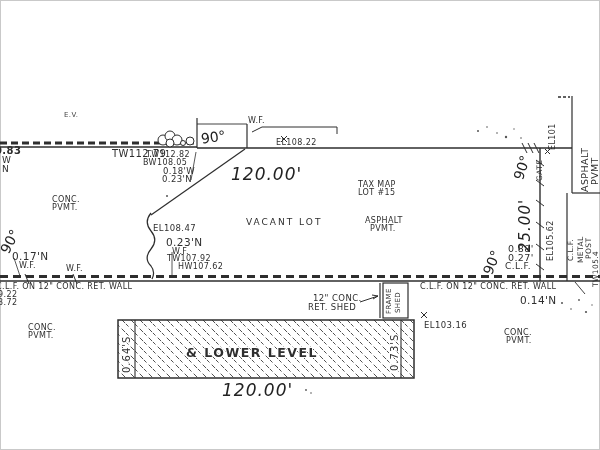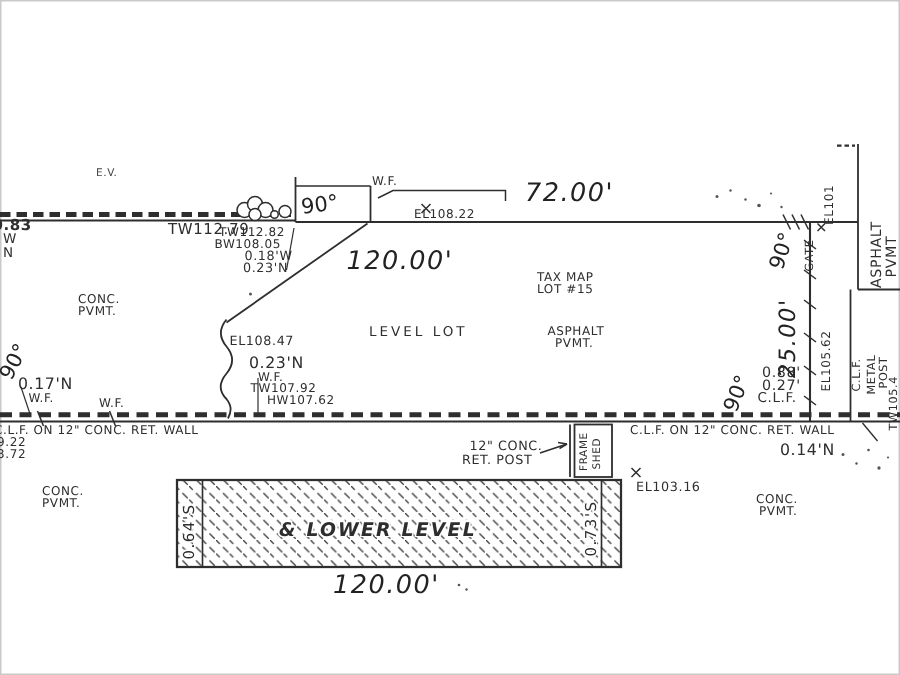--- a/index.html
+++ b/index.html
@@ -134,40 +134,39 @@
 <div class="t" style="left:2px;top:156px;font-size:9px">W</div>
 <div class="t" style="left:2px;top:165px;font-size:9px">N</div>
 <div class="t" style="left:112px;top:148px;font-size:10px">TW112.79</div>
 <div class="t" style="left:146px;top:151px">TW112.82</div>
 <div class="t" style="left:143px;top:159px">BW108.05</div>
 <div class="t" style="left:163px;top:167px;font-size:8.5px">0.18'W</div>
 <div class="t" style="left:162px;top:175px;font-size:8.5px">0.23'N</div>
 <div class="t ang" style="left:201px;top:130px;transform:rotate(-8deg)">90°</div>
 <div class="t" style="left:248px;top:117px">W.F.</div>
 <div class="t" style="left:276px;top:139px">EL108.22</div>
-<div class="t big" style="left:350px;top:120px">72.00'</div>
 <div class="t big" style="left:231px;top:165px">120.00'</div>
 
 <div class="t rot" style="left:549px;top:150px">EL101</div>
 <div class="t rot" style="left:536px;top:181px;font-size:7.5px">GATE</div>
 <div class="t ang" style="left:510px;top:160px;transform:rotate(-72deg)">90°</div>
 <div class="t rot big" style="left:517px;top:252px;font-size:15px">25.00'</div>
 <div class="t rot" style="left:547px;top:261px">EL105.62</div>
 <div class="t rot" style="left:580px;top:192px;font-size:9.5px">ASPHALT</div>
 <div class="t rot" style="left:590px;top:185px;font-size:9.5px">PVMT</div>
 <div class="t rot" style="left:567px;top:261px;font-size:7.5px">C.L.F.</div>
 <div class="t rot" style="left:577px;top:263px;font-size:7.5px">METAL</div>
 <div class="t rot" style="left:585px;top:259px;font-size:7.5px">POST</div>
 <div class="t rot" style="left:592px;top:287px;font-size:7.5px">TW105.4</div>
 <div class="t" style="left:508px;top:244px;font-size:9.5px">0.88'</div>
 <div class="t" style="left:508px;top:253px;font-size:9.5px">0.27'</div>
 <div class="t" style="left:505px;top:262px;font-size:9px">C.L.F.</div>
 <div class="t ang" style="left:480px;top:255px;transform:rotate(-68deg)">90°</div>
 
-<div class="t" style="left:246px;top:218px;font-size:9px;letter-spacing:2px">LEVEL LOT</div>
+<div class="t" style="left:246px;top:218px;font-size:9px;letter-spacing:2px">VACANT LOT</div>
 <div class="t" style="left:358px;top:181px">TAX MAP</div>
 <div class="t" style="left:358px;top:189px">LOT #15</div>
 <div class="t" style="left:365px;top:217px">ASPHALT</div>
 <div class="t" style="left:370px;top:225px">PVMT.</div>
 <div class="t" style="left:52px;top:196px">CONC.</div>
 <div class="t" style="left:52px;top:204px">PVMT.</div>
 <div class="t" style="left:153px;top:224px;font-size:8.5px">EL108.47</div>
 <div class="t" style="left:166px;top:237px;font-size:10.5px">0.23'N</div>
 <div class="t" style="left:172px;top:248px">W.F.</div>
 <div class="t" style="left:167px;top:255px">TW107.92</div>
@@ -177,27 +176,27 @@
 <div class="t" style="left:12px;top:251px;font-size:10.5px">0.17'N</div>
 <div class="t" style="left:19px;top:262px">W.F.</div>
 <div class="t" style="left:66px;top:265px">W.F.</div>
 
 <div class="t" style="left:-4px;top:283px">C.L.F. ON 12" CONC. RET. WALL</div>
 <div class="t" style="left:-2px;top:291px">9.22</div>
 <div class="t" style="left:-2px;top:299px">3.72</div>
 <div class="t" style="left:420px;top:283px">C.L.F. ON 12" CONC. RET. WALL</div>
 <div class="t" style="left:520px;top:295px;font-size:10.5px">0.14'N</div>
 <div class="t" style="left:313px;top:294px;font-size:8.5px">12" CONC.</div>
-<div class="t" style="left:308px;top:303px;font-size:8.5px">RET. POST</div>
+<div class="t" style="left:308px;top:303px;font-size:8.5px">RET. SHED</div>
 <div class="t rot" style="left:386px;top:314px;font-size:7px">FRAME</div>
 <div class="t rot" style="left:395px;top:313px;font-size:7px">SHED</div>
 <div class="t" style="left:424px;top:321px;font-size:8.5px">EL103.16</div>
 <div class="t" style="left:504px;top:329px">CONC.</div>
 <div class="t" style="left:506px;top:337px">PVMT.</div>
 <div class="t" style="left:28px;top:324px">CONC.</div>
 <div class="t" style="left:28px;top:332px">PVMT.</div>
 
-<div class="t halo bold" style="left:186px;top:346px;font-size:12.5px;font-style:italic;letter-spacing:1.5px">&amp; LOWER LEVEL</div>
+<div class="t halo bold" style="left:186px;top:346px;font-size:12.5px;letter-spacing:1.5px">&amp; LOWER LEVEL</div>
 <div class="t rot halo" style="left:121px;top:373px;font-size:10px;letter-spacing:1px">0.64'S</div>
 <div class="t rot halo" style="left:389px;top:371px;font-size:10px;letter-spacing:1px">0.73'S</div>
 <div class="t big" style="left:222px;top:381px">120.00'</div>
 
 </div>
 
 </body></html>

